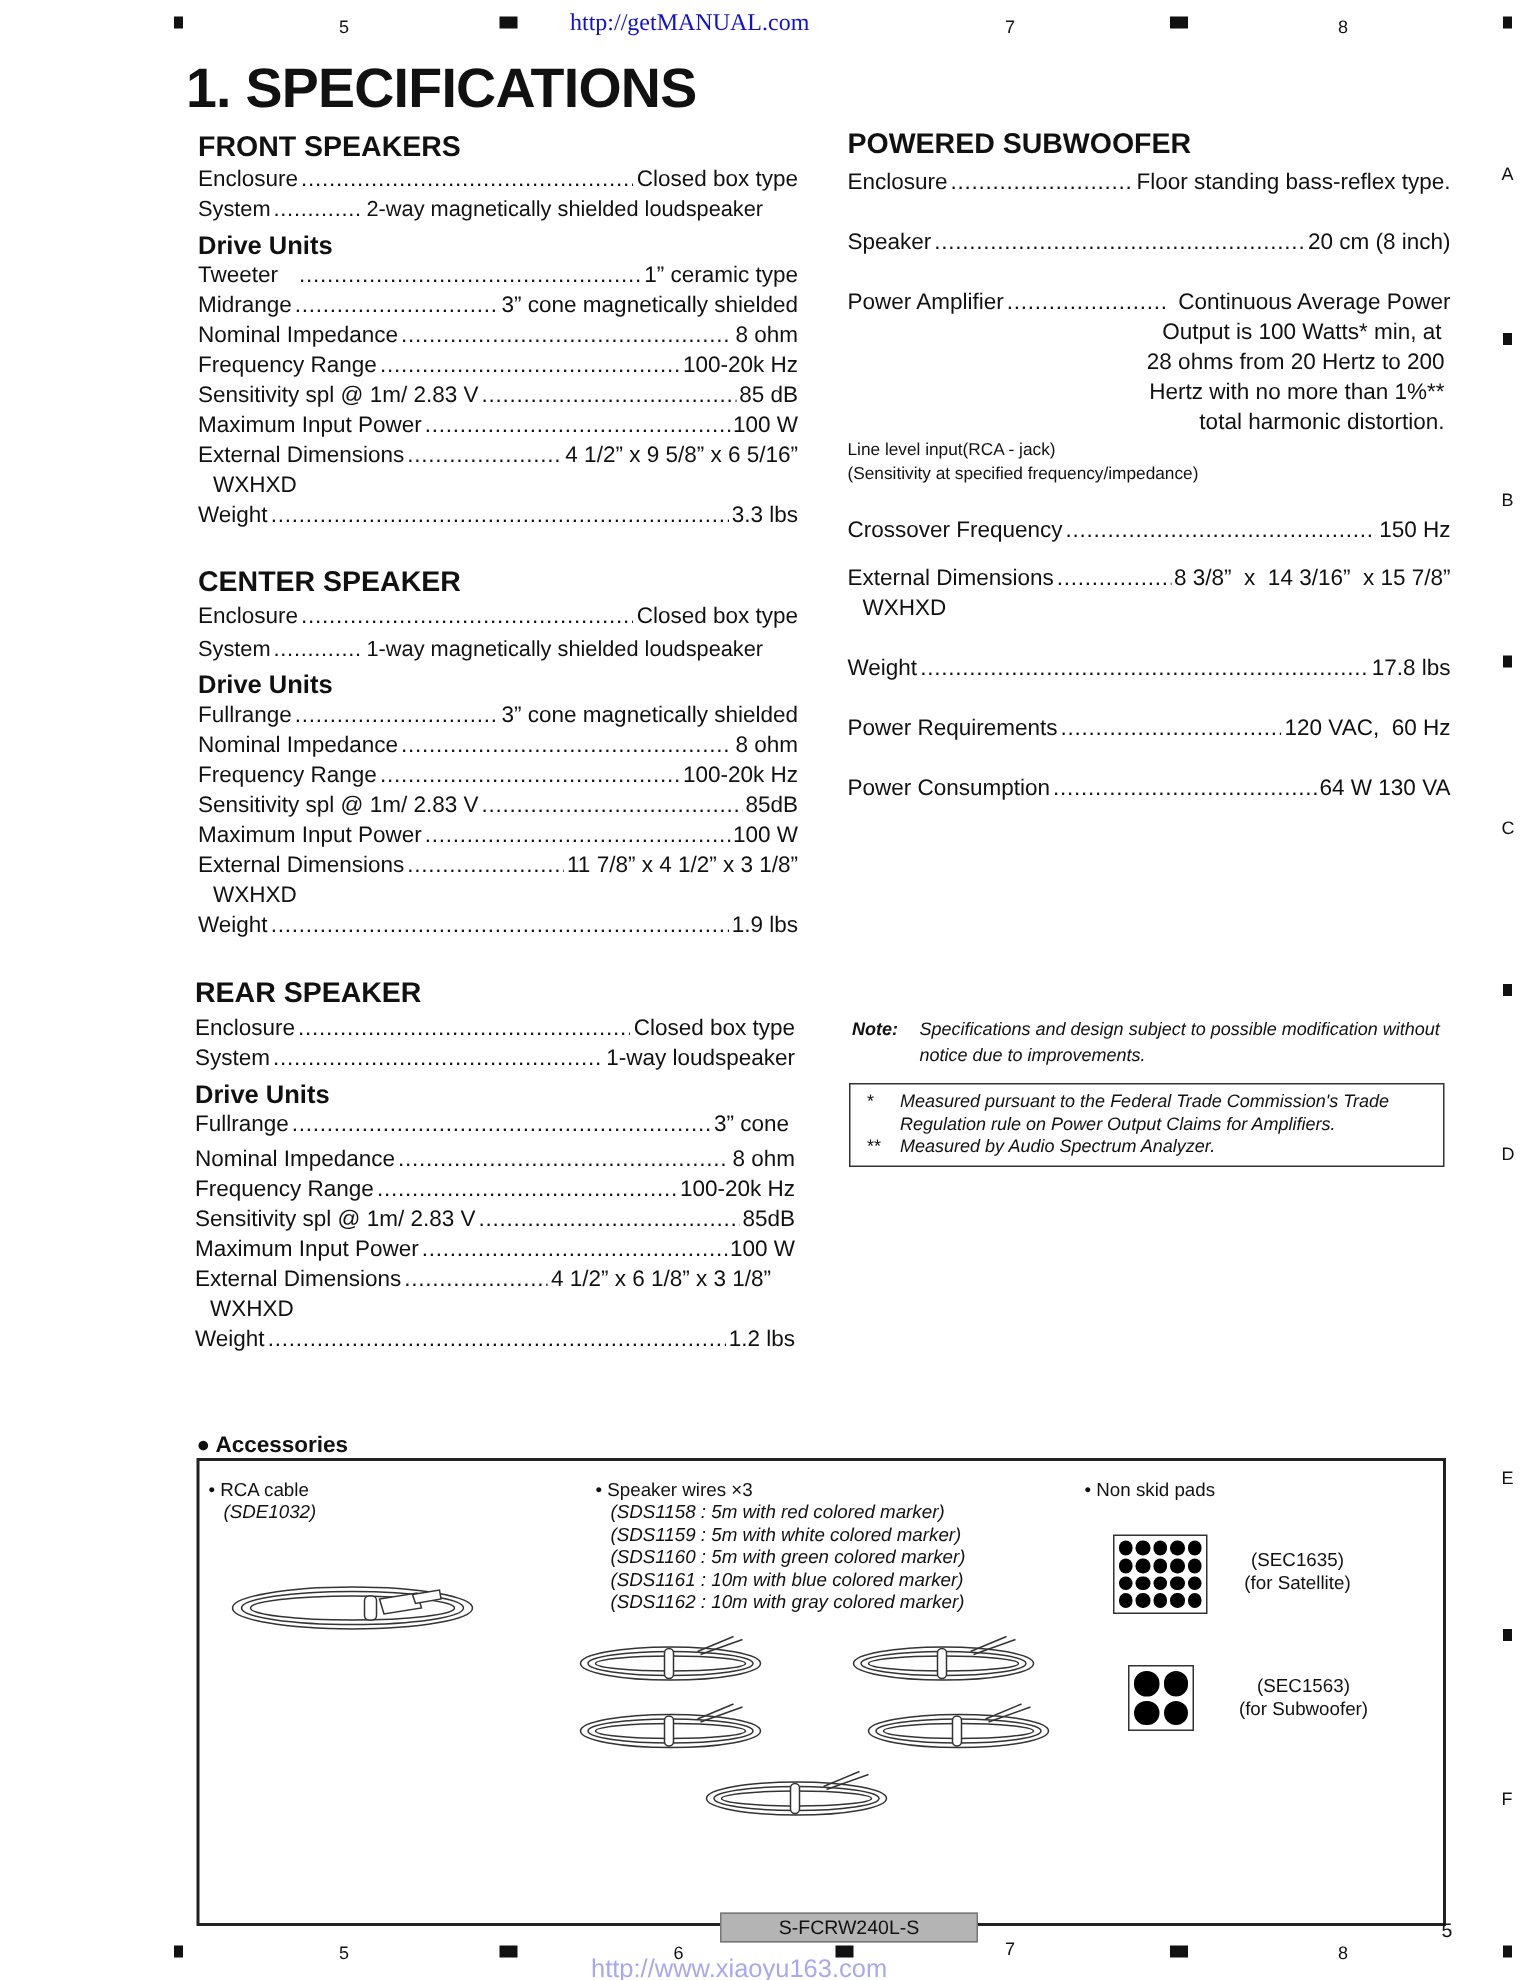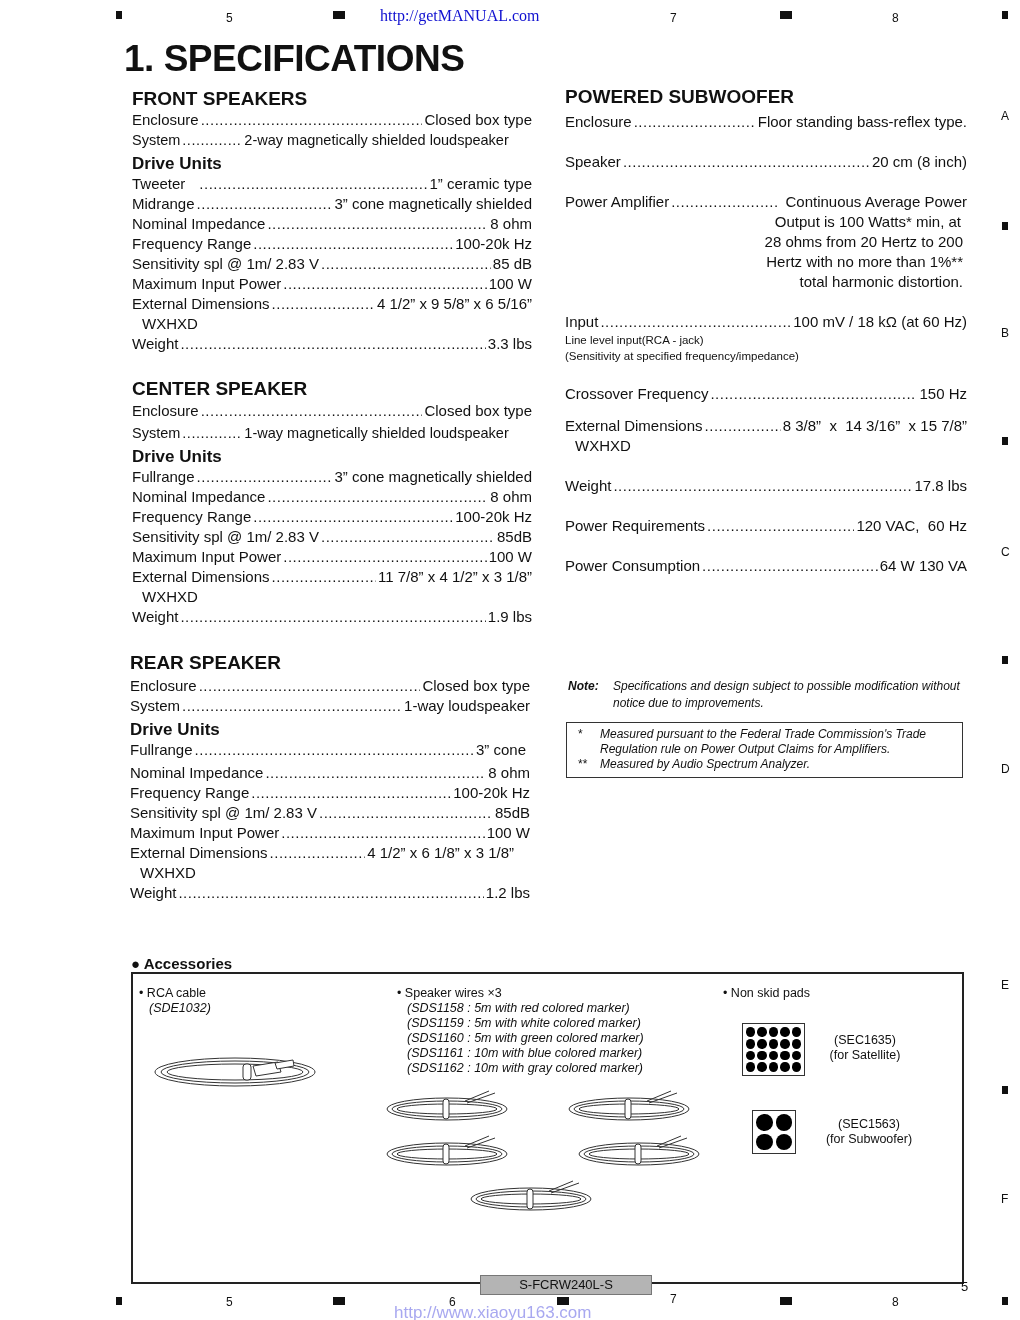--- a/index.html
+++ b/index.html
@@ -249,25 +249,20 @@
     </div>
   <div class="row" style="margin-top:20px;">
       <span class="lbl">Power Amplifier</span>
       <span class="dots" style="margin-right:8px;"></span>
       <span class="val">Continuous Average Power</span>
     </div>
   <div class="multi" style="padding-right:6px;">Output is 100 Watts* min, at</div>
   <div class="multi" style="padding-right:4px;">28 ohms from 20 Hertz to 200</div>
   <div class="multi" style="padding-right:4px;">Hertz with no more than 1%**</div>
   <div class="multi" style="padding-right:4px;">total harmonic distortion.</div>
-  <div class="row" style="margin-top:20px;">
-      <span class="lbl">Input</span>
-      <span class="dots"></span>
-      <span class="val">100 mV / 18 kΩ (at 60 Hz)</span>
-    </div>
   <div class="small-note">Line level input(RCA - jack)</div>
   <div class="small-note">(Sensitivity at specified frequency/impedance)</div>
   <div class="row" style="margin-top:20px;">
       <span class="lbl">Crossover Frequency</span>
       <span class="dots"></span>
       <span class="val">150 Hz</span>
     </div>
   <div class="row" style="margin-top:12px;">
       <span class="lbl">External Dimensions</span>
       <span class="dots"></span>

